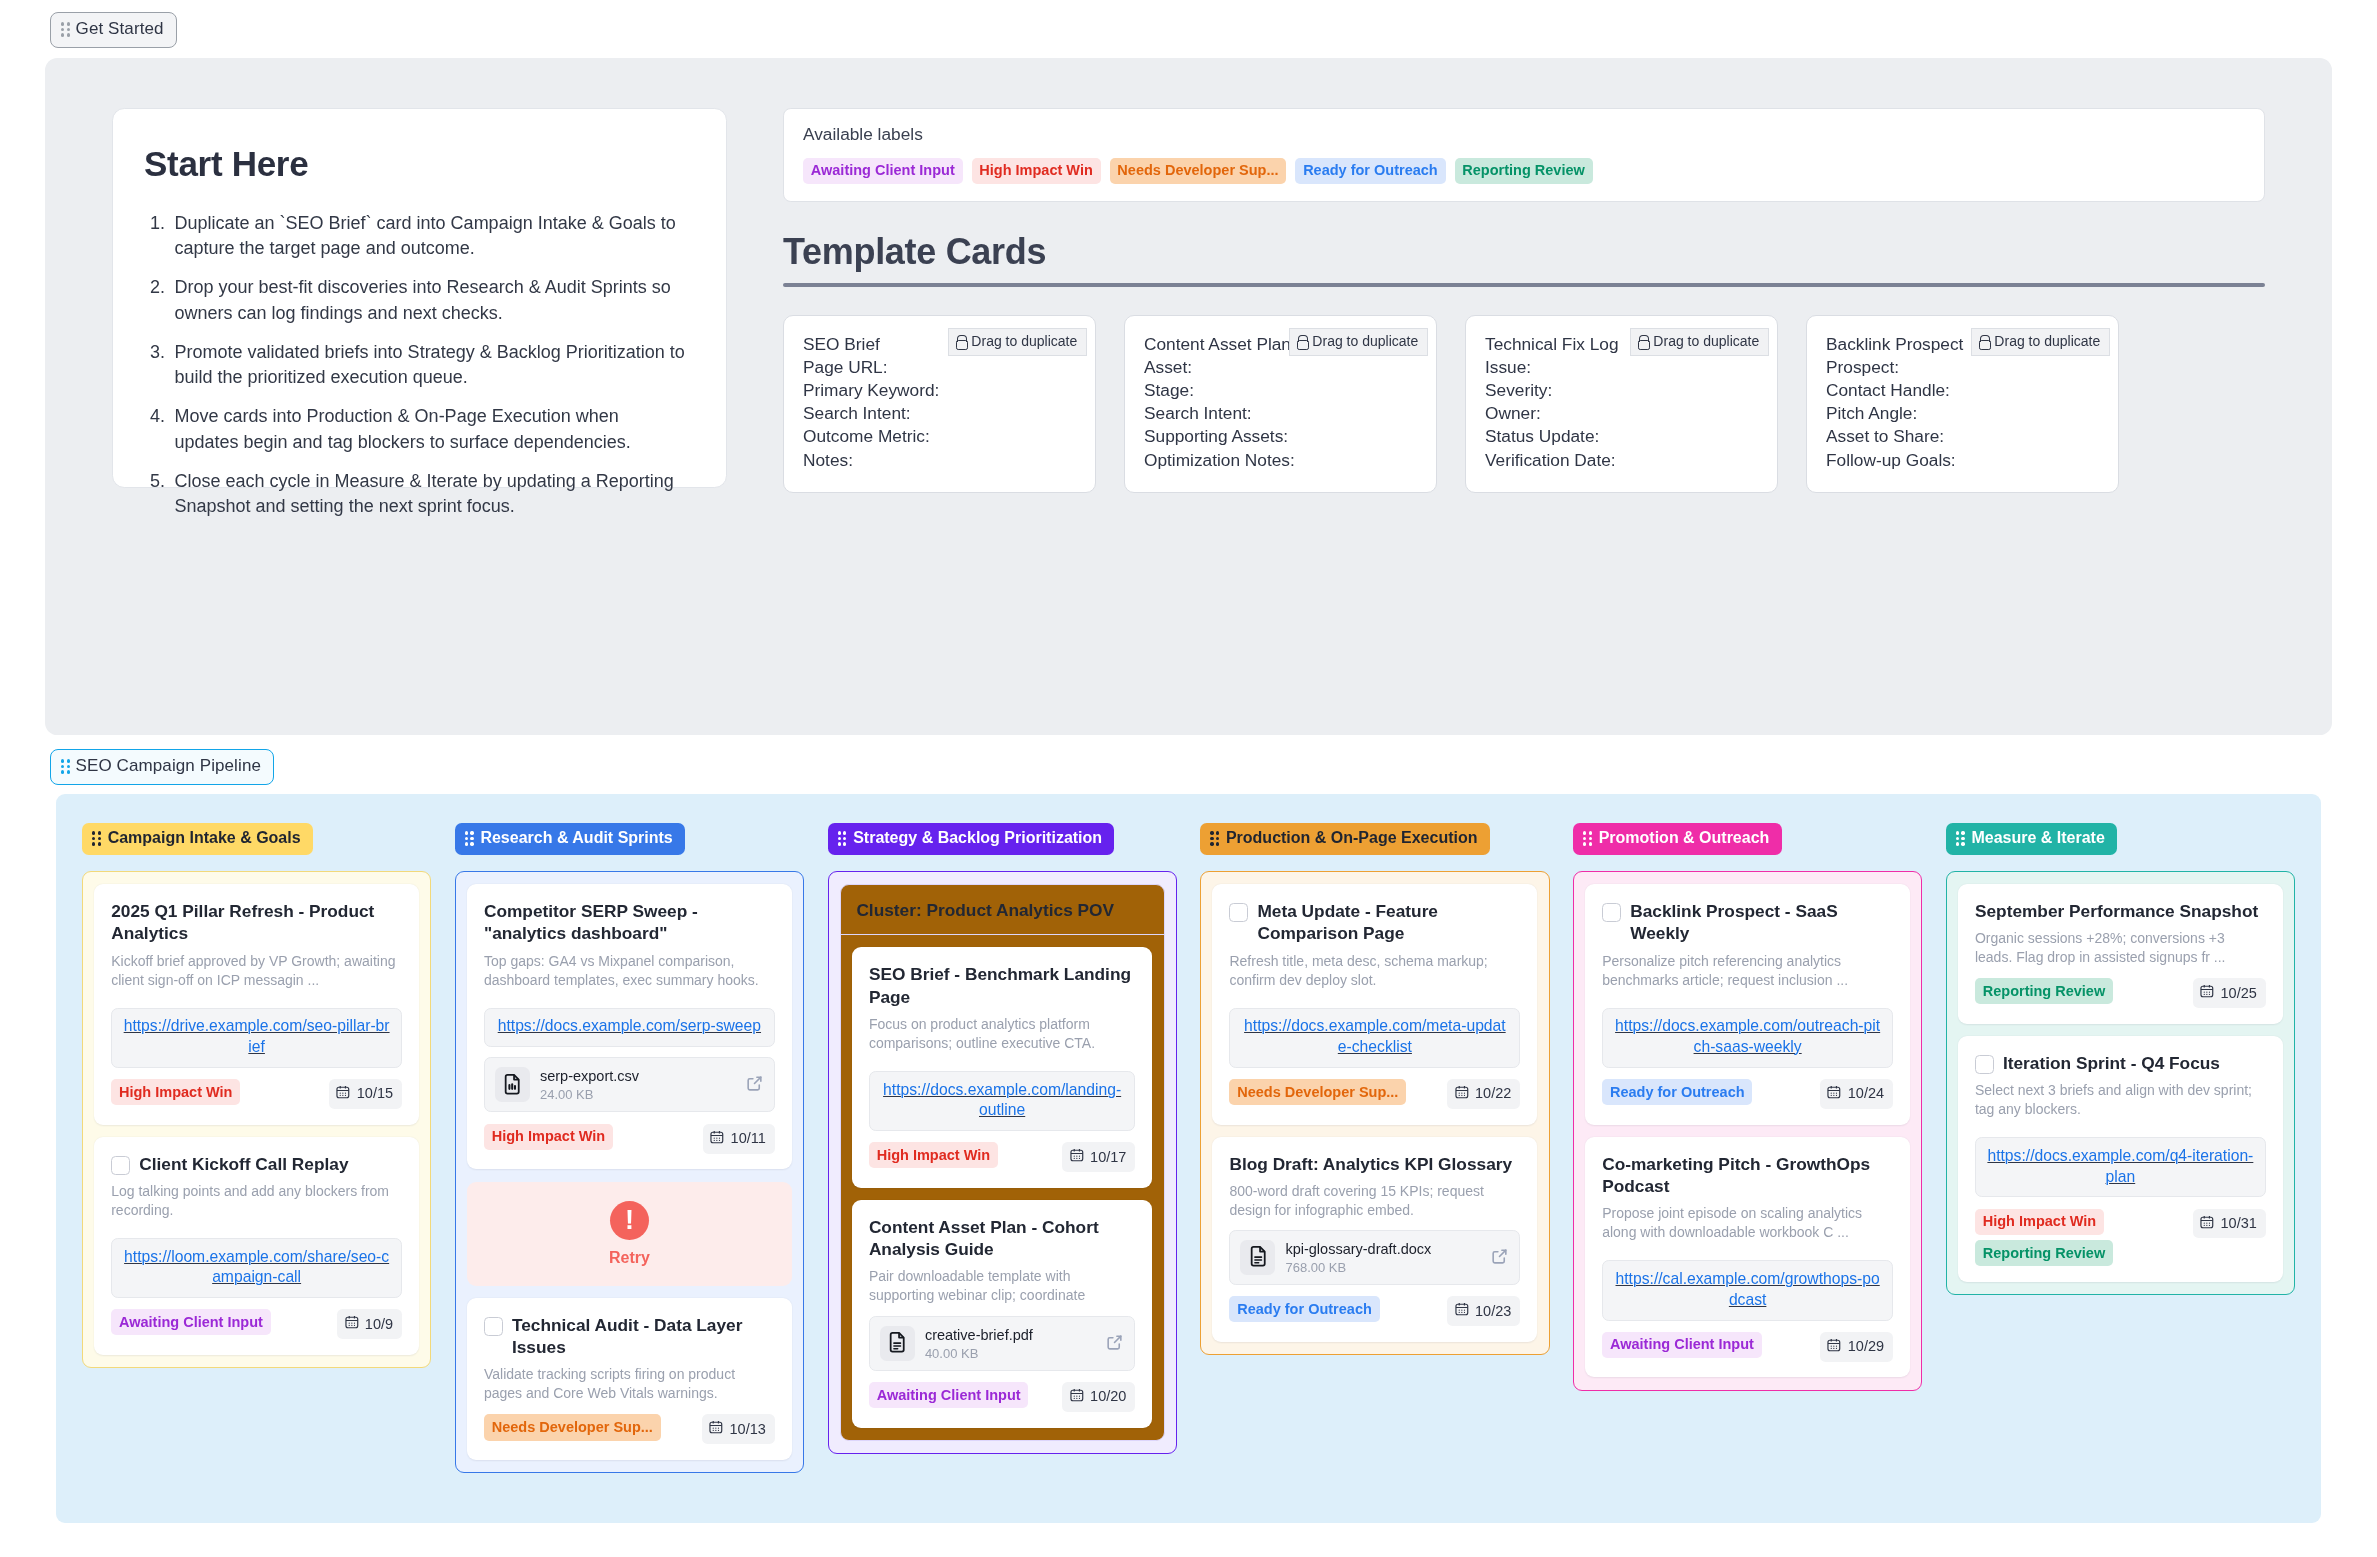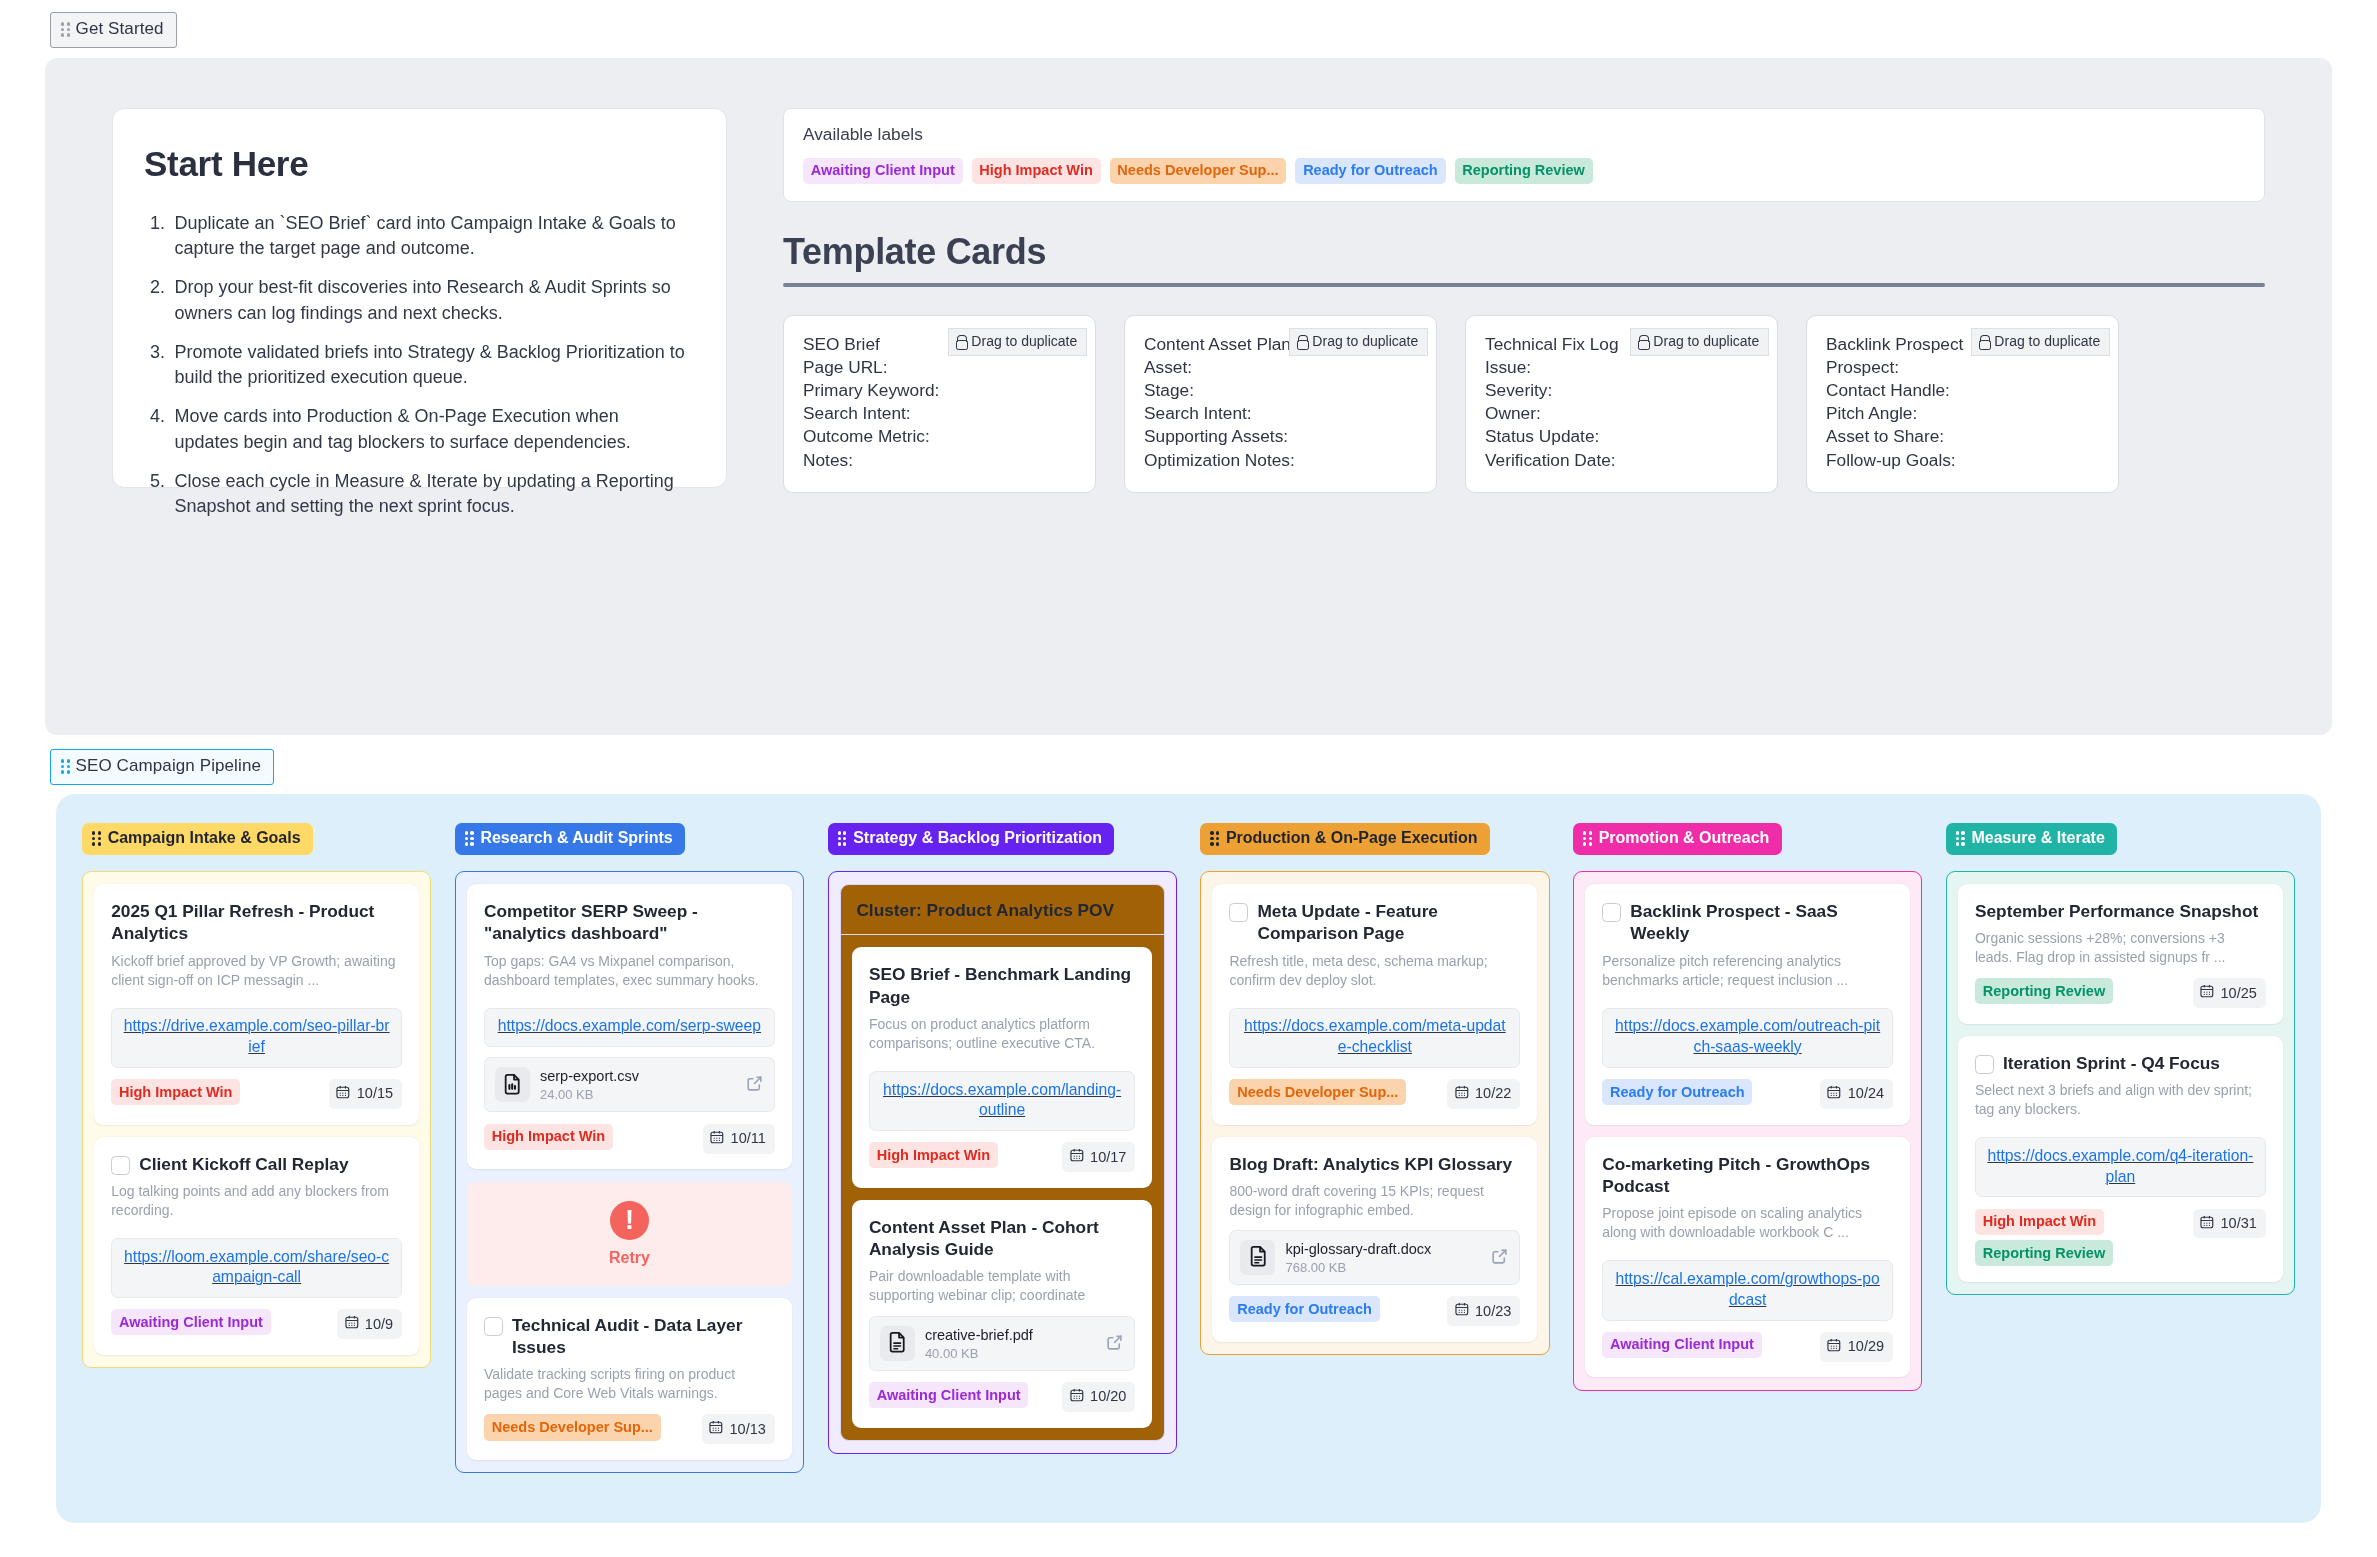--- a/index.html
+++ b/index.html
@@ -7,21 +7,21 @@
     width: 2377px; height: 1557px;
     background: #ffffff;
     font-family: "Liberation Sans", sans-serif;
     color: #2f3545;
     -webkit-font-smoothing: antialiased;
   }
 
   
   .sec-chip {
     display: inline-flex; align-items: center; gap: 5.6px;
-    border-radius: 3px;
+    border-radius: 8px;
     padding: 6.2px 12.3px 7.3px 10px;
     font-size: 17px; font-weight: 500;
     letter-spacing: 0.1px;
     background: #f3f4f6;
     border: 1.7px solid #9aa0a8;
     color: #2f3545;
   }
   .sec-chip.blue {
     background: #f4fbfe;
     border-color: #12a5e8;
@@ -137,21 +137,21 @@
   .lock-ico::after{
     content:""; position:absolute; left:0; top:5px; width:10.6px; height:8.4px;
     border:1.4px solid #2f3545; border-radius:2.2px;
   }
 
   
   #board-chip-wrap { padding: 14.5px 0 0 50px; }
   .board {
     margin: 9px 56px 0 56px;
     background: #ddeffa;
-    border-radius: 19px;
+    border-radius: 9px;
     padding: 29px 26px 50px 26px;
     display: flex;
     gap: 23.5px;
     align-items: flex-start;
   }
   .col { flex: 1 1 0; min-width: 0; }
   .col-head {
     display:inline-flex; align-items:center; gap:6.7px;
     border-radius: 6.7px;
     padding: 6.7px 12.3px 7.8px 10px;

